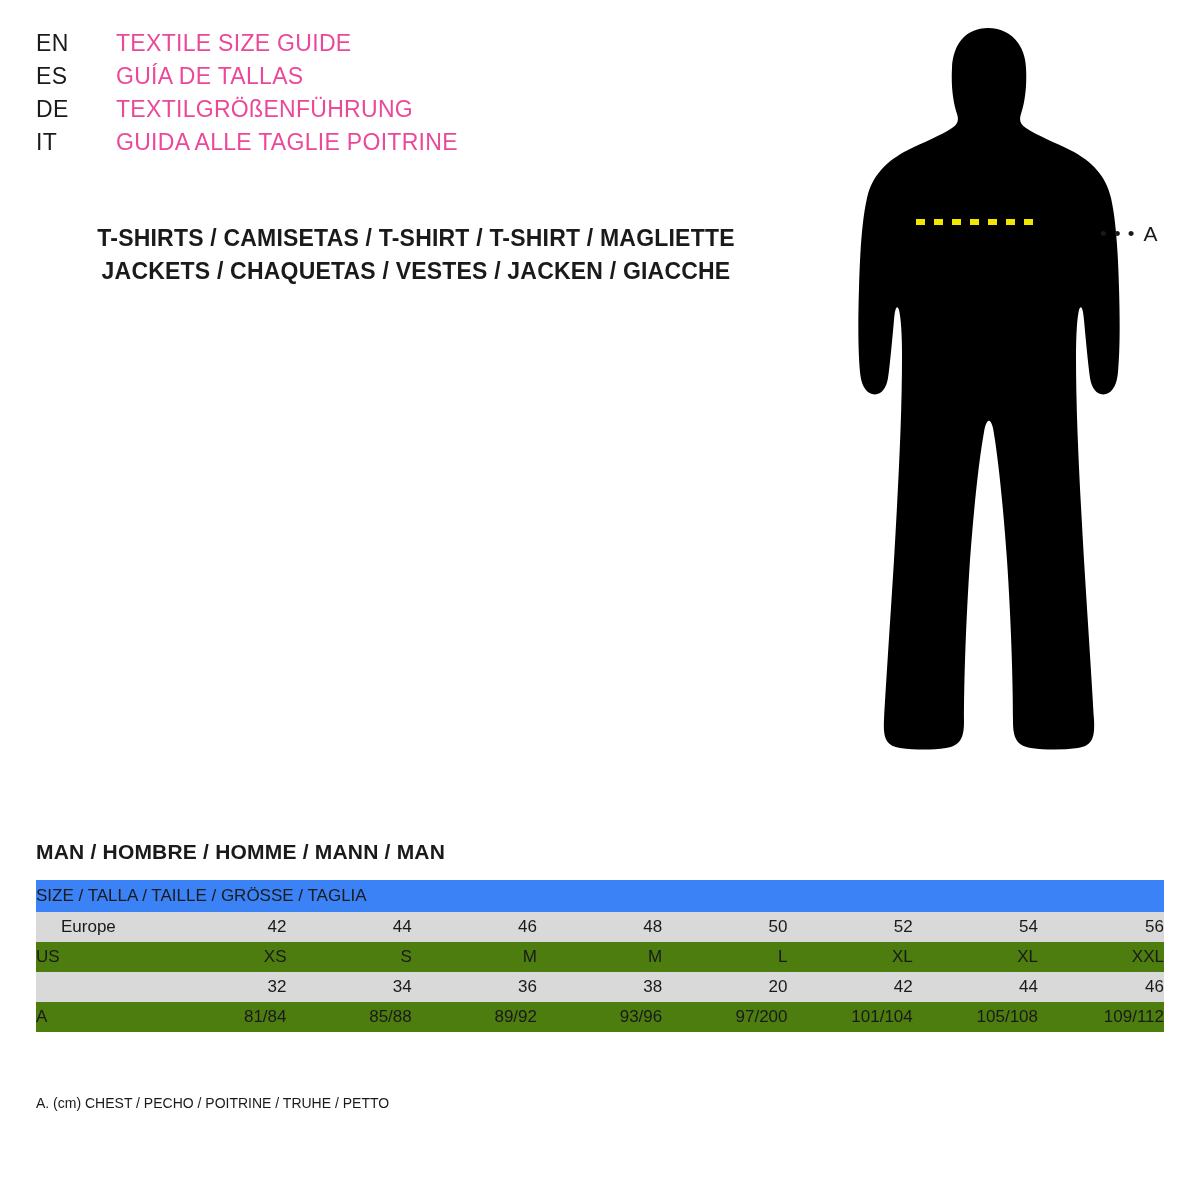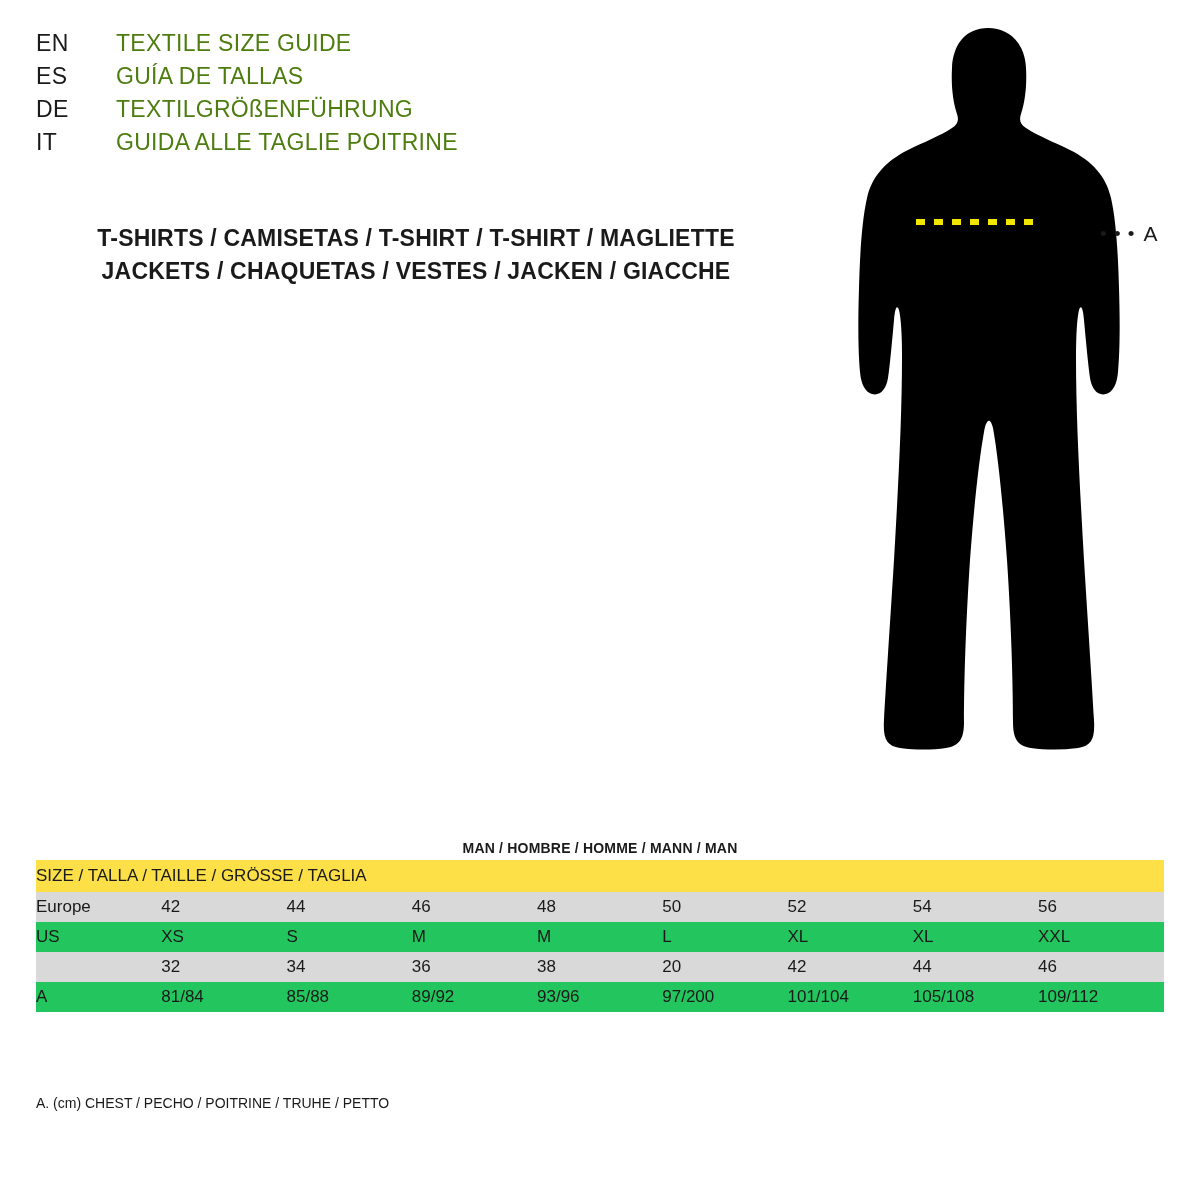--- a/index.html
+++ b/index.html
@@ -35,21 +35,21 @@
   }
   .lang-code {
     width: 80px;
     font-size: 23px;
     letter-spacing: 0.3px;
     color: #1a1a1a;
   }
   .lang-text {
     font-size: 23px;
     letter-spacing: 0.3px;
-    color: #4d7c0f;
+    color: #ec4899;
     white-space: nowrap;
   }
 
   .categories {
     position: absolute;
     left: 36px;
     top: 222px;
     width: 760px;
   }
   .cat-line {
@@ -92,58 +92,58 @@
   }
 
   
   .table-section {
     position: absolute;
     left: 36px;
     top: 840px;
     width: 1128px;
   }
   .section-title {
-    font-size: 14px;
+    font-size: 21px;
     font-weight: bold;
     letter-spacing: 0.2px;
     color: #1a1a1a;
-    margin-bottom: 4px;
-    white-space: nowrap;
-    text-align: center;
+    margin-bottom: 16px;
+    white-space: nowrap;
   }
   table.size-table {
     border-collapse: collapse;
     width: 1128px;
     table-layout: fixed;
   }
   table.size-table td {
     font-size: 17px;
     color: #1a1a1a;
     height: 30px;
     padding: 0;
     vertical-align: middle;
   }
   td.label-cell {
     text-align: left;
     padding-left: 6px;
     width: 168px;
   }
   td.val {
-    text-align: left;
+    text-align: right;
   }
   tr.head-row td {
-    background: #fde047;
+    background: #3b82f6;
     font-size: 17px;
     height: 32px;
   }
   tr.shade td {
     background: #d9d9d9;
+    padding-left: 25px;
   }
   tr.plain td {
-    background: #22c55e;
+    background: #4d7c0f;
   }
   .footnote {
     position: absolute;
     left: 36px;
     top: 1095px;
     font-size: 14px;
     color: #1a1a1a;
     white-space: nowrap;
   }
 </style>

